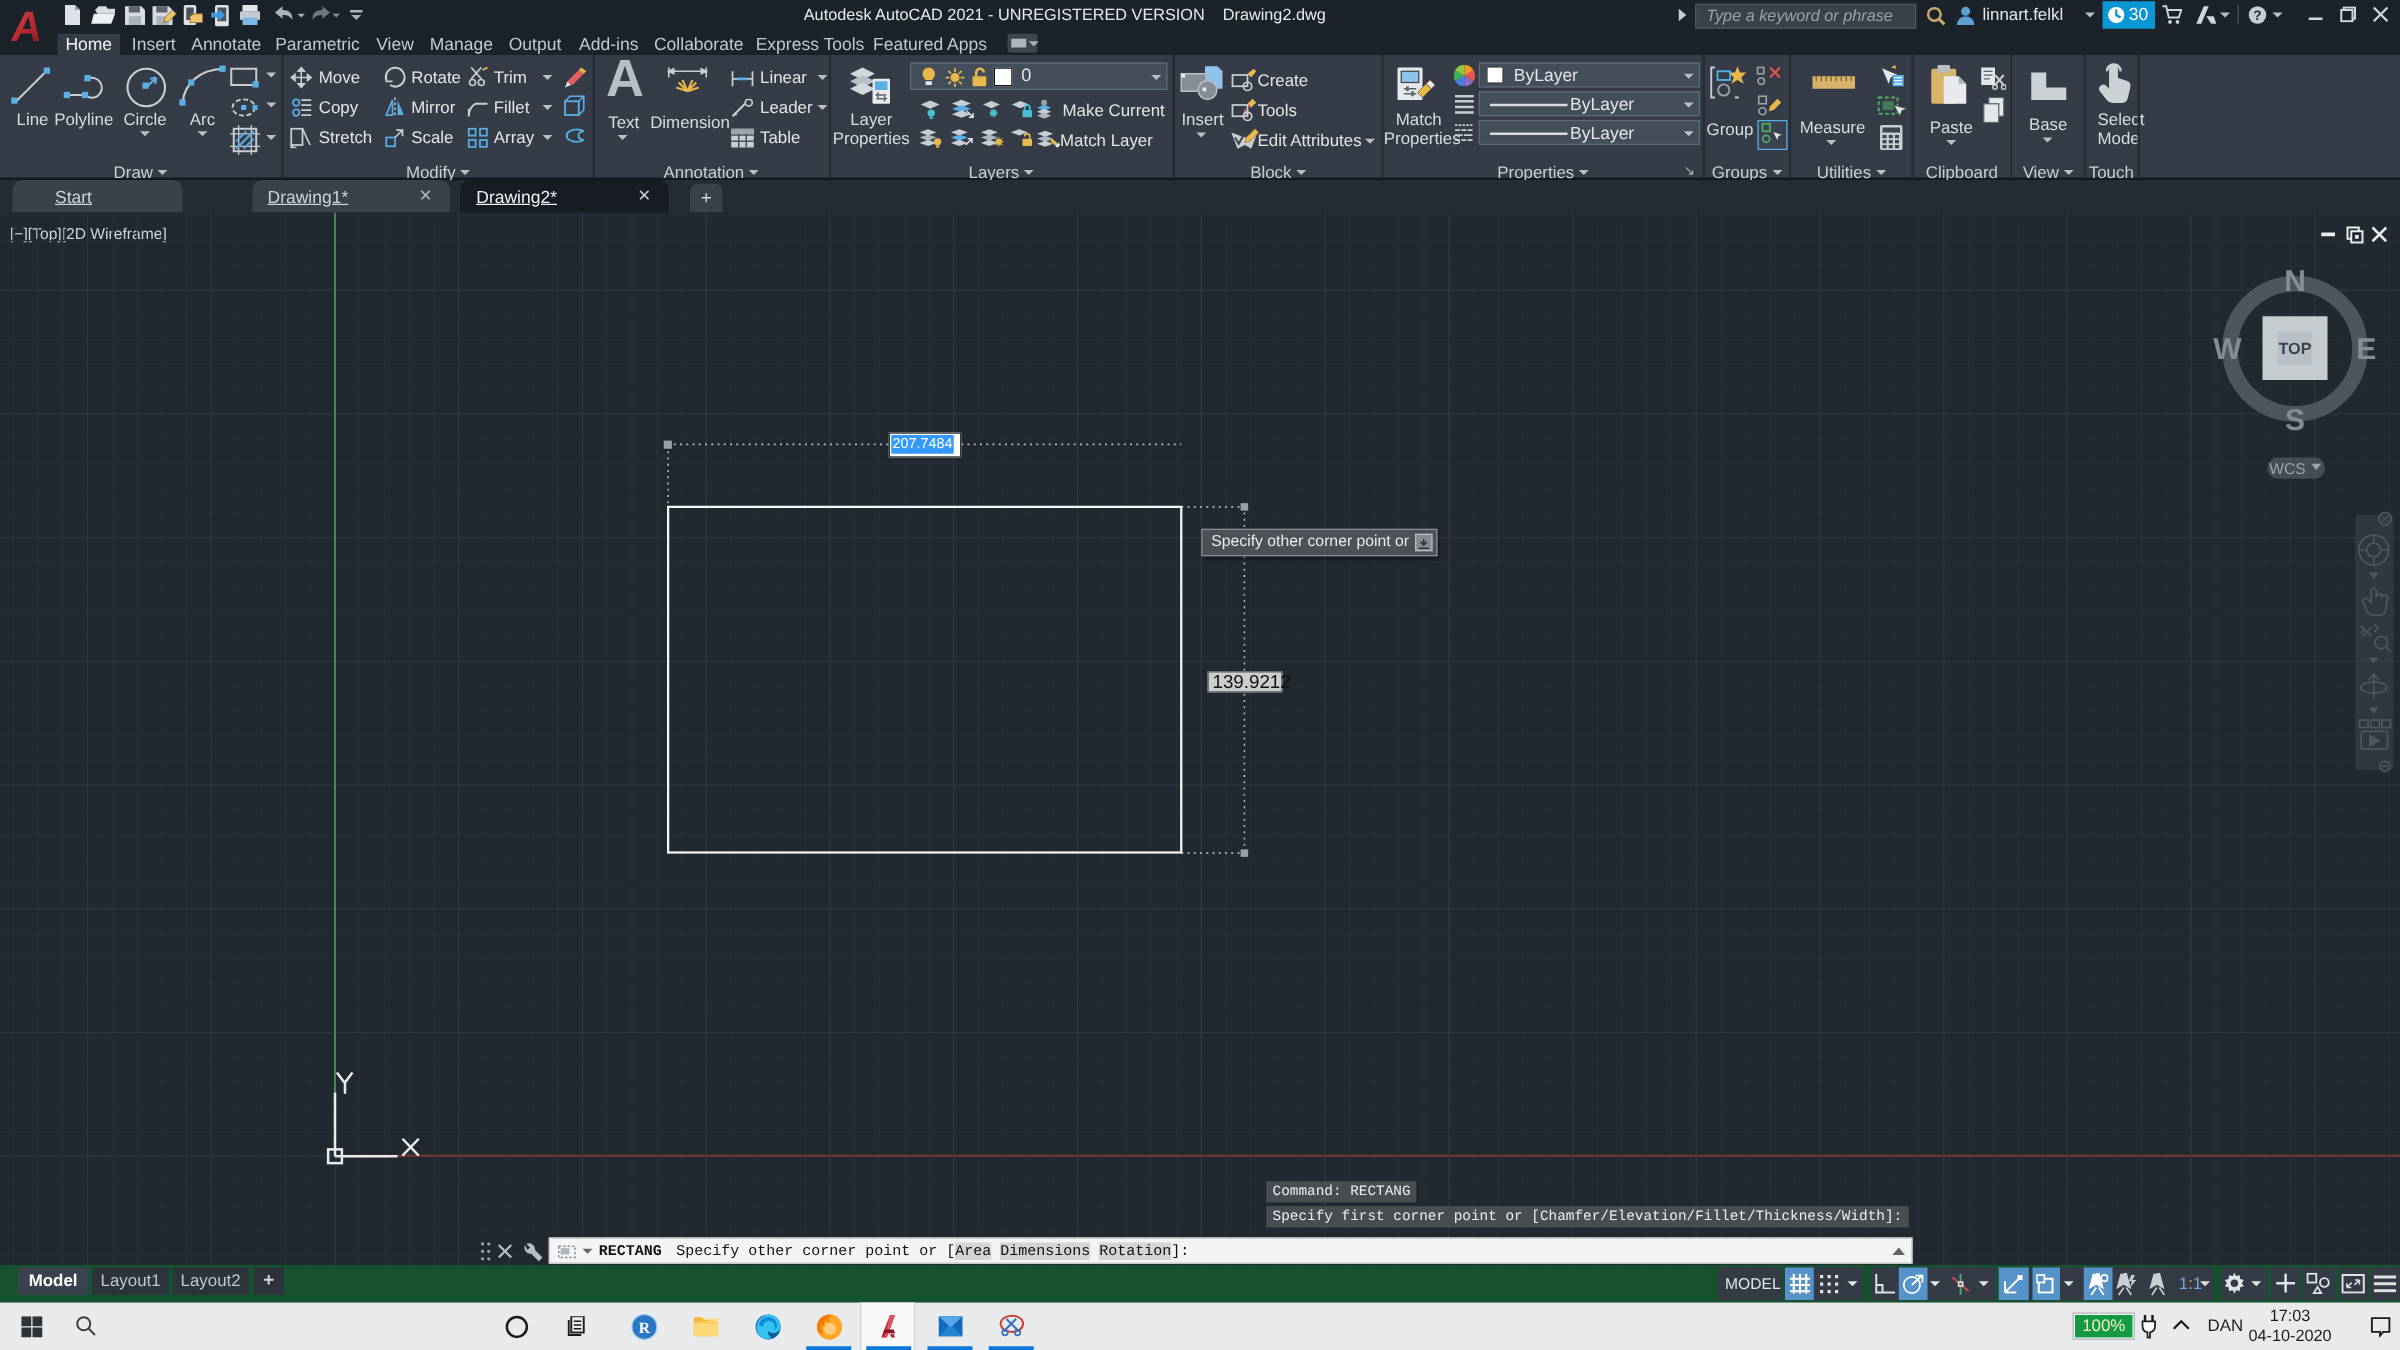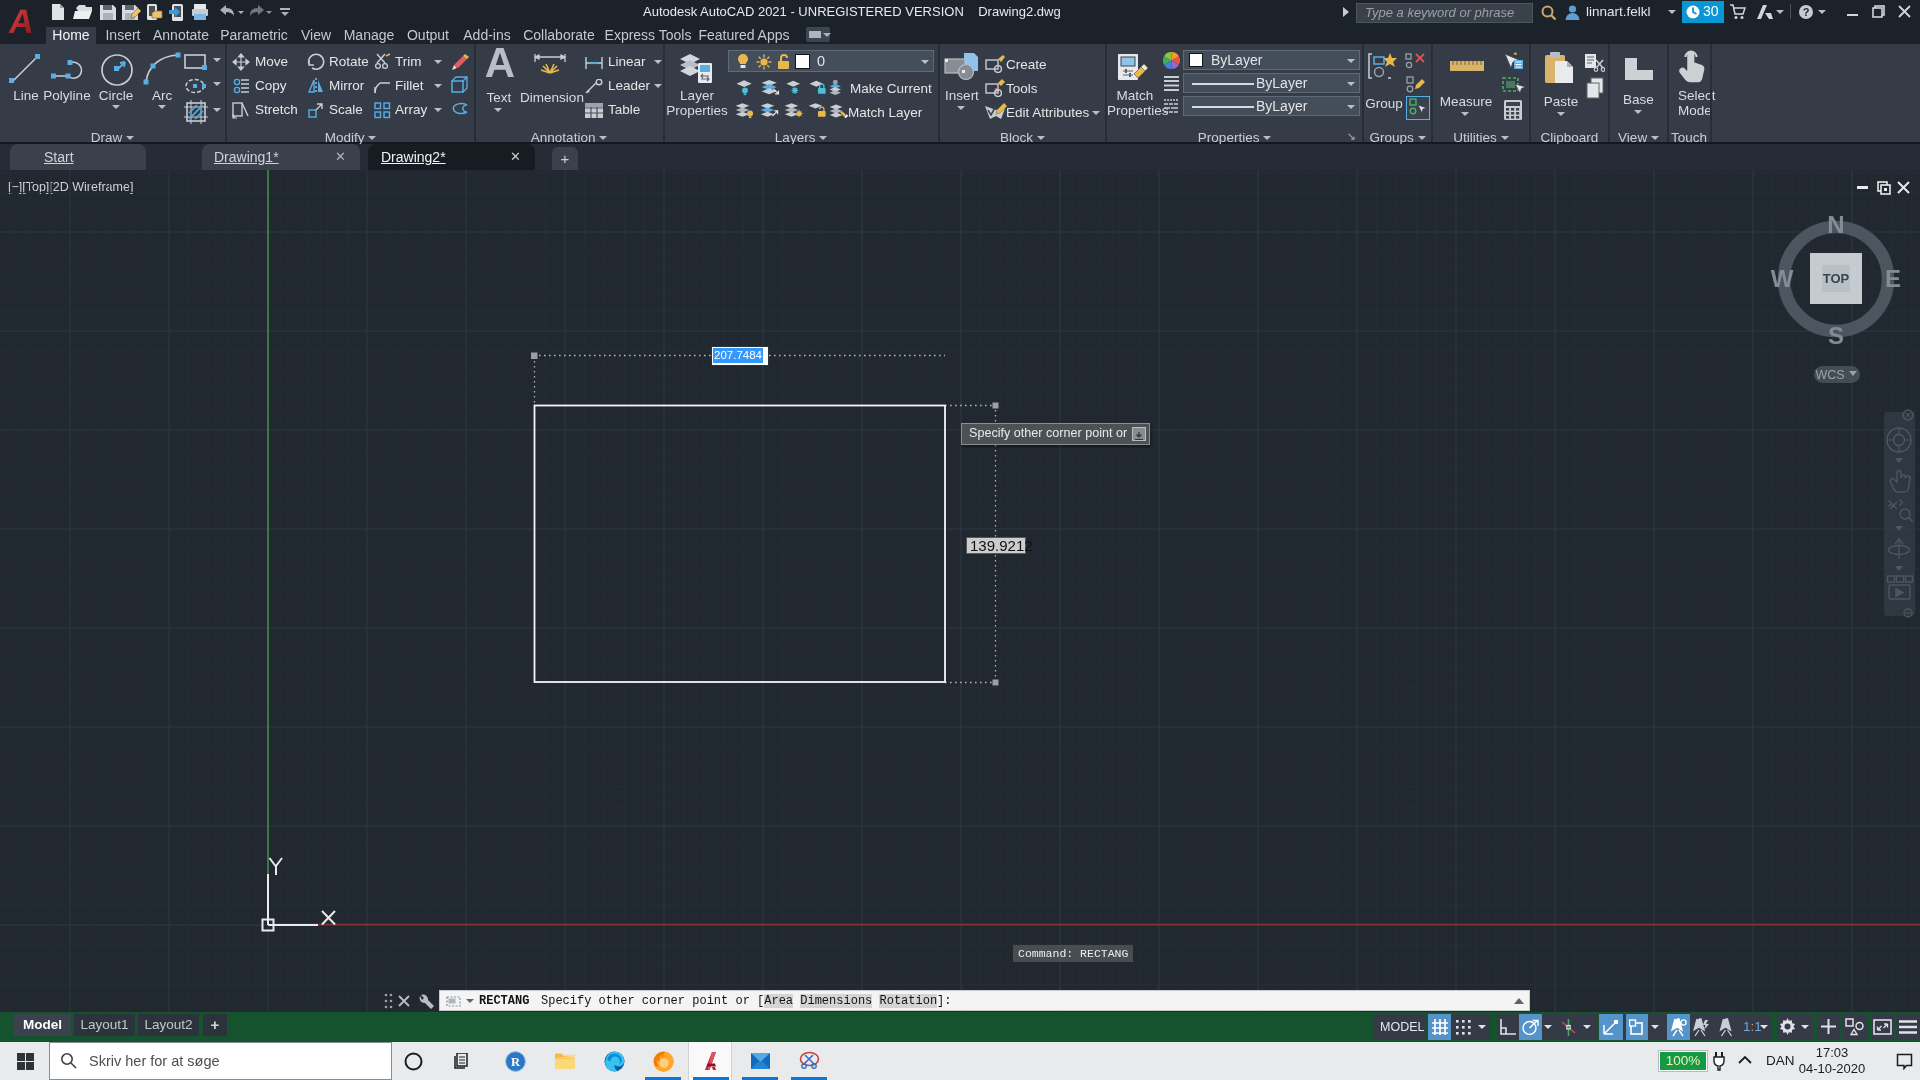--- a/index.html
+++ b/index.html
@@ -726,20 +726,21 @@
       <div class="abs" style="right:3px;top:3px;width:14px;height:14px;background:#878c91;border:1px solid #b8bcc0">
         <svg width="12" height="12" viewBox="0 0 12 12">
             <path d="M6 2 v5 M3.5 4.5 L6 7 l2.5-2.5 M2 9.5 h8" stroke="#2e3338" stroke-width="1.2" fill="none"></path>
           </svg>
       </div>
     </div>
 
     <div class="abs" style="left:966px;top:367px;width:60px;height:17px;background:#cdcdcd;border:1px solid #55595e;color:#111;font-size:15px;line-height:16px;padding-left:3px">139.9212</div>
 
     <div class="mono abs" style="left:1013px;top:775px;height:17px;background:rgba(77,82,87,0.88);color:#eceef0;font-size:11.5px;line-height:17px;padding:0 5px">Command: RECTANG</div>
+    <div class="mono abs" style="left:1013px;top:795px;height:17px;background:rgba(77,82,87,0.88);color:#eceef0;font-size:11.5px;line-height:17px;padding:0 5px">Specify first corner point or [Chamfer/Elevation/Fillet/Thickness/Width]:</div>
 
     <svg class="abs" style="left:382px;top:822px" width="56" height="18" viewBox="0 0 56 18">
       <g fill="#9aa0a6">
           <circle cx="4" cy="3" r="1.3"></circle>
           <circle cx="9" cy="3" r="1.3"></circle>
           <circle cx="4" cy="9" r="1.3"></circle>
           <circle cx="9" cy="9" r="1.3"></circle>
           <circle cx="4" cy="15" r="1.3"></circle>
           <circle cx="9" cy="15" r="1.3"></circle>
         </g>
@@ -863,21 +864,20 @@
 
   <div id="taskbar">
     <svg class="abs" style="left:17px;top:11px" width="17" height="17" viewBox="0 0 17 17">
         <g fill="#2e3338">
           <rect x="0" y="0" width="8" height="8"></rect>
           <rect x="9" y="0" width="8" height="8"></rect>
           <rect x="0" y="9" width="8" height="8"></rect>
           <rect x="9" y="9" width="8" height="8"></rect>
         </g>
       </svg>
-    <div id="tsearch"><span style="margin-left:39px">Skriv her for at søge</span></div>
     <svg class="abs" style="left:60px;top:10px" width="18" height="18" viewBox="0 0 18 18">
         <circle cx="7" cy="7" r="5.2" fill="none" stroke="#3c4043" stroke-width="1.6"></circle>
         <path d="M11 11 l5 5" stroke="#3c4043" stroke-width="1.6"></path>
       </svg>
     <svg class="abs" style="left:404px;top:10px" width="19" height="19" viewBox="0 0 19 19">
         <circle cx="9.5" cy="9.5" r="8" fill="none" stroke="#1a1c1e" stroke-width="2"></circle>
       </svg>
     <svg class="abs" style="left:453px;top:11px" width="18" height="17" viewBox="0 0 18 17">
         <rect x="4" y="0" width="10" height="13" fill="none" stroke="#1a1c1e" stroke-width="1.5"></rect>
         <path d="M2 3 v12 h10" stroke="#1a1c1e" stroke-width="1.5" fill="none"></path>

